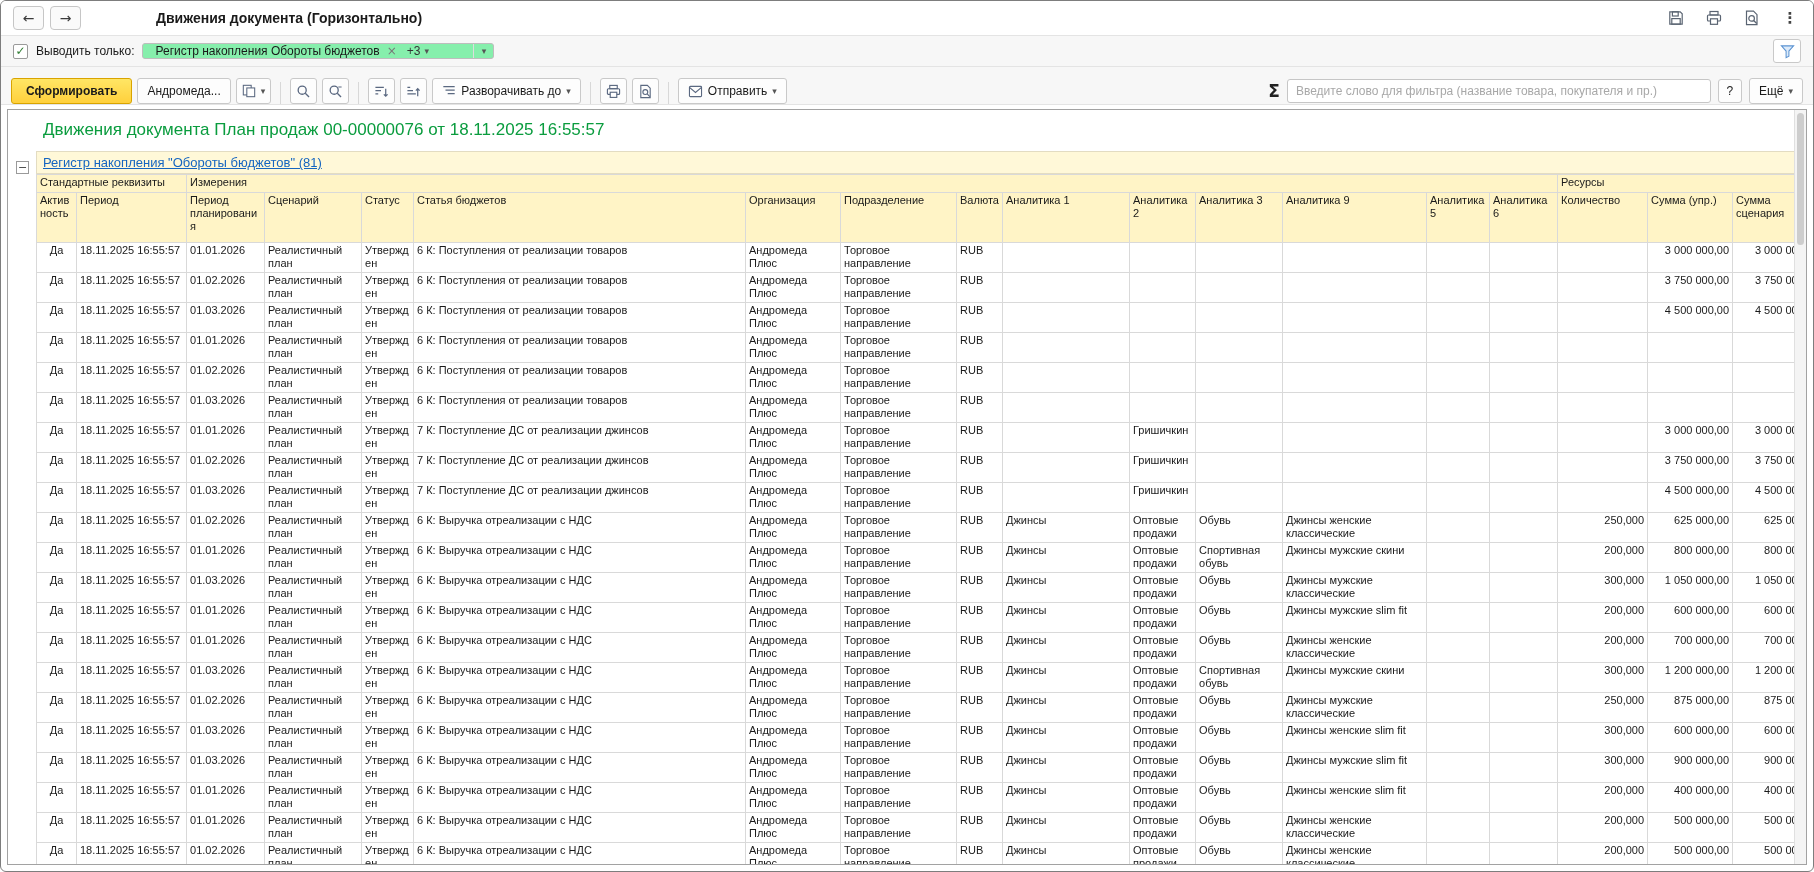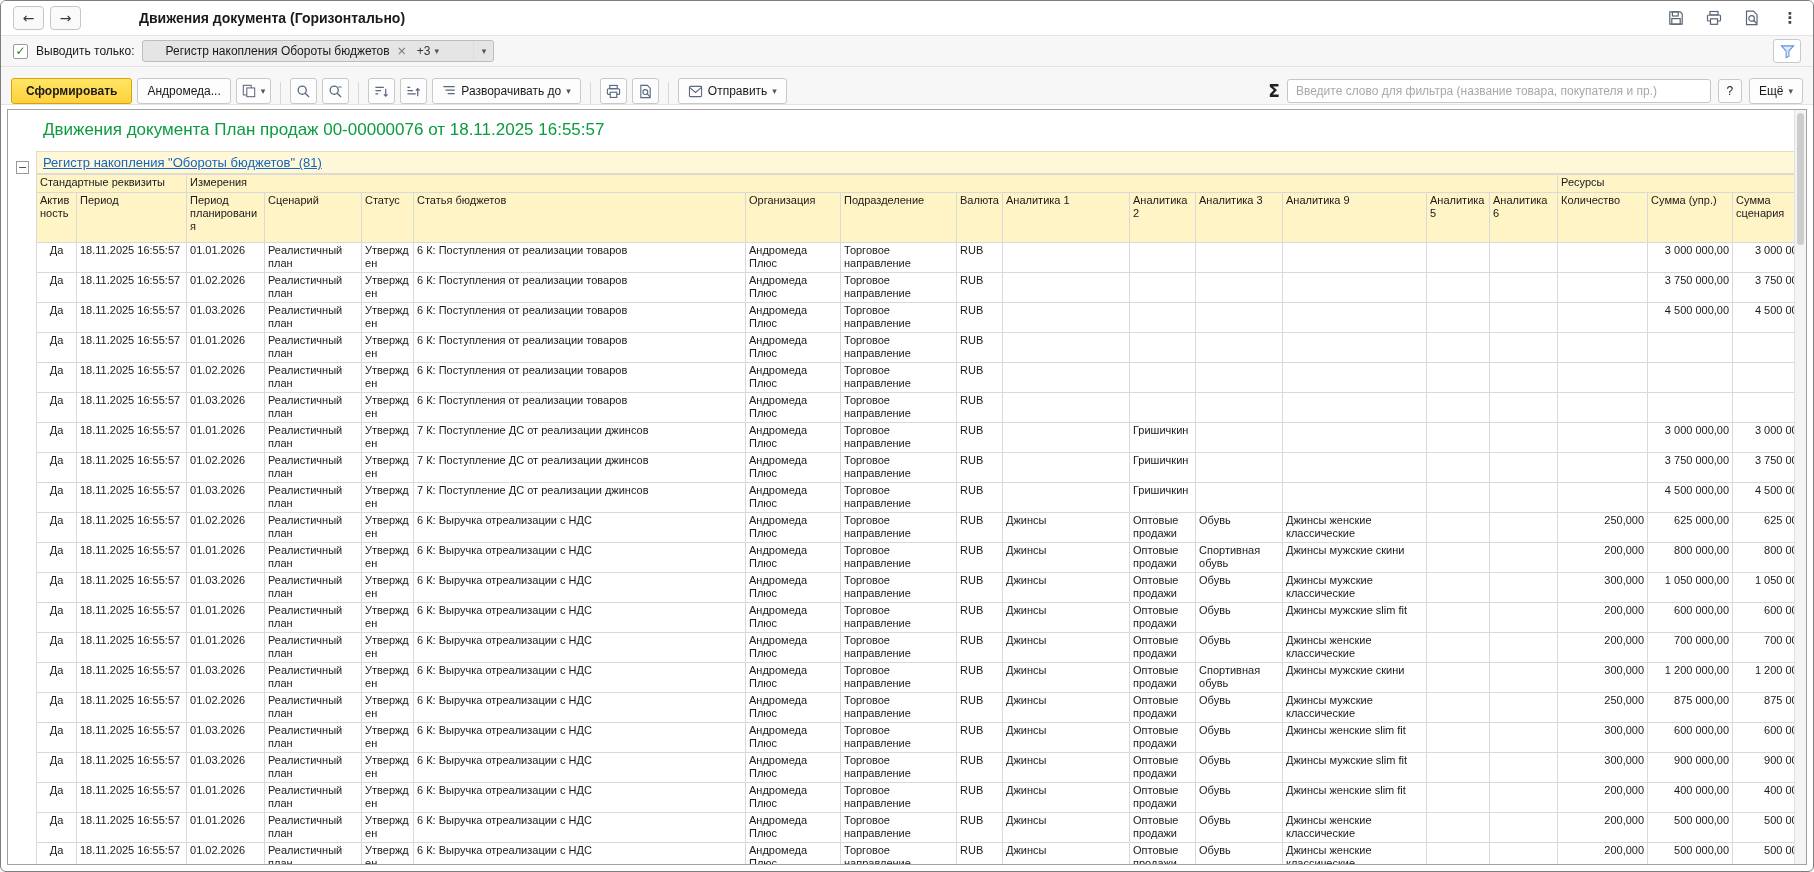--- a/index.html
+++ b/index.html
@@ -2,30 +2,30 @@
 <html style="--title-green: #0a9c3e; --link-blue: #1565c0; --header-yellow: #fff4c6; --band-yellow: #fff8d8; --generate-yellow: #ffd03c;"><head>
 <meta charset="utf-8">
 <style>
   *{box-sizing:border-box;margin:0;padding:0}
   html,body{width:1814px;height:872px;background:#fff;font-family:"Liberation Sans","DejaVu Sans",sans-serif;color:#1a1a1a}
   .window{width:1814px;height:872px;border:1px solid #7d7d7d;border-radius:6px;overflow:hidden;display:flex;flex-direction:column;background:#fff}
 
   
   .titlebar{height:34px;flex:0 0 34px;display:flex;align-items:center;padding:0 12px;background:#fff;gap:6px}
   .navbtn{width:31px;height:24px;border:1px solid #c6c6c6;border-radius:4px;background:#fafafa;display:flex;align-items:center;justify-content:center;font-size:14px;color:#3a3a3a;cursor:pointer;font-family:"DejaVu Sans",sans-serif}
-  .window-title{font-size:14px;font-weight:bold;margin-left:52px}
+  .window-title{font-size:14px;font-weight:bold;margin-left:69px}
   .titlebar-right{margin-left:auto;display:flex;align-items:center;gap:16px}
   .tb-icon{width:22px;height:22px;display:flex;align-items:center;justify-content:center;cursor:pointer}
   .kebab{font-family:"DejaVu Sans",sans-serif;font-size:15px;color:#444;font-weight:bold}
 
   
   .filterbar{height:32px;flex:0 0 32px;display:flex;align-items:center;padding:0 12px;background:#f7f7f7;border-top:1px solid #e4e4e4;border-bottom:1px solid #e4e4e4;gap:8px;font-size:12px}
   .checkbox{width:15px;height:15px;border:1px solid #9a9a9a;border-radius:2px;background:#fff;display:flex;align-items:center;justify-content:center;cursor:pointer}
   .checkbox .mark{color:#2e7d32;font-size:12px;font-weight:bold;line-height:1;font-family:"DejaVu Sans",sans-serif}
-  .combo{height:22px;min-width:352px;border:1px solid #bdbdbd;border-radius:3px;background:#e5e5e5;display:flex;align-items:center;padding-left:22px;cursor:pointer}
+  .combo{height:16px;min-width:352px;border:1px solid #bdbdbd;border-radius:3px;background:#86efac;display:flex;align-items:center;padding-left:12px;cursor:pointer}
   .combo .tagtext{font-size:12px}
   .combo .tagclose{color:#777;margin:0 10px 0 7px;font-size:12px;font-family:"DejaVu Sans",sans-serif}
   .combo .more{color:#333;margin-right:4px}
   .caret{font-family:"DejaVu Sans",sans-serif;font-size:9px;color:#555;line-height:1}
   .combo .dropzone{margin-left:auto;width:20px;align-self:stretch;border-left:1px solid #ddd;display:flex;align-items:center;justify-content:center}
   .funnelbtn{margin-left:auto;width:28px;height:24px;border:1px solid #c9c9c9;border-radius:3px;background:#fff;display:flex;align-items:center;justify-content:center;cursor:pointer}
 
   
   .toolbar{height:38px;flex:0 0 38px;display:flex;align-items:flex-end;gap:5px;padding:0 10px;background:#f7f7f7;border-bottom:1px solid #e4e4e4;font-size:12px}
   .btn{height:26px;display:inline-flex;align-items:center;gap:5px;padding:0 9px;border:1px solid #c9c9c9;border-radius:3px;background:#fdfdfd;cursor:pointer;white-space:nowrap}

